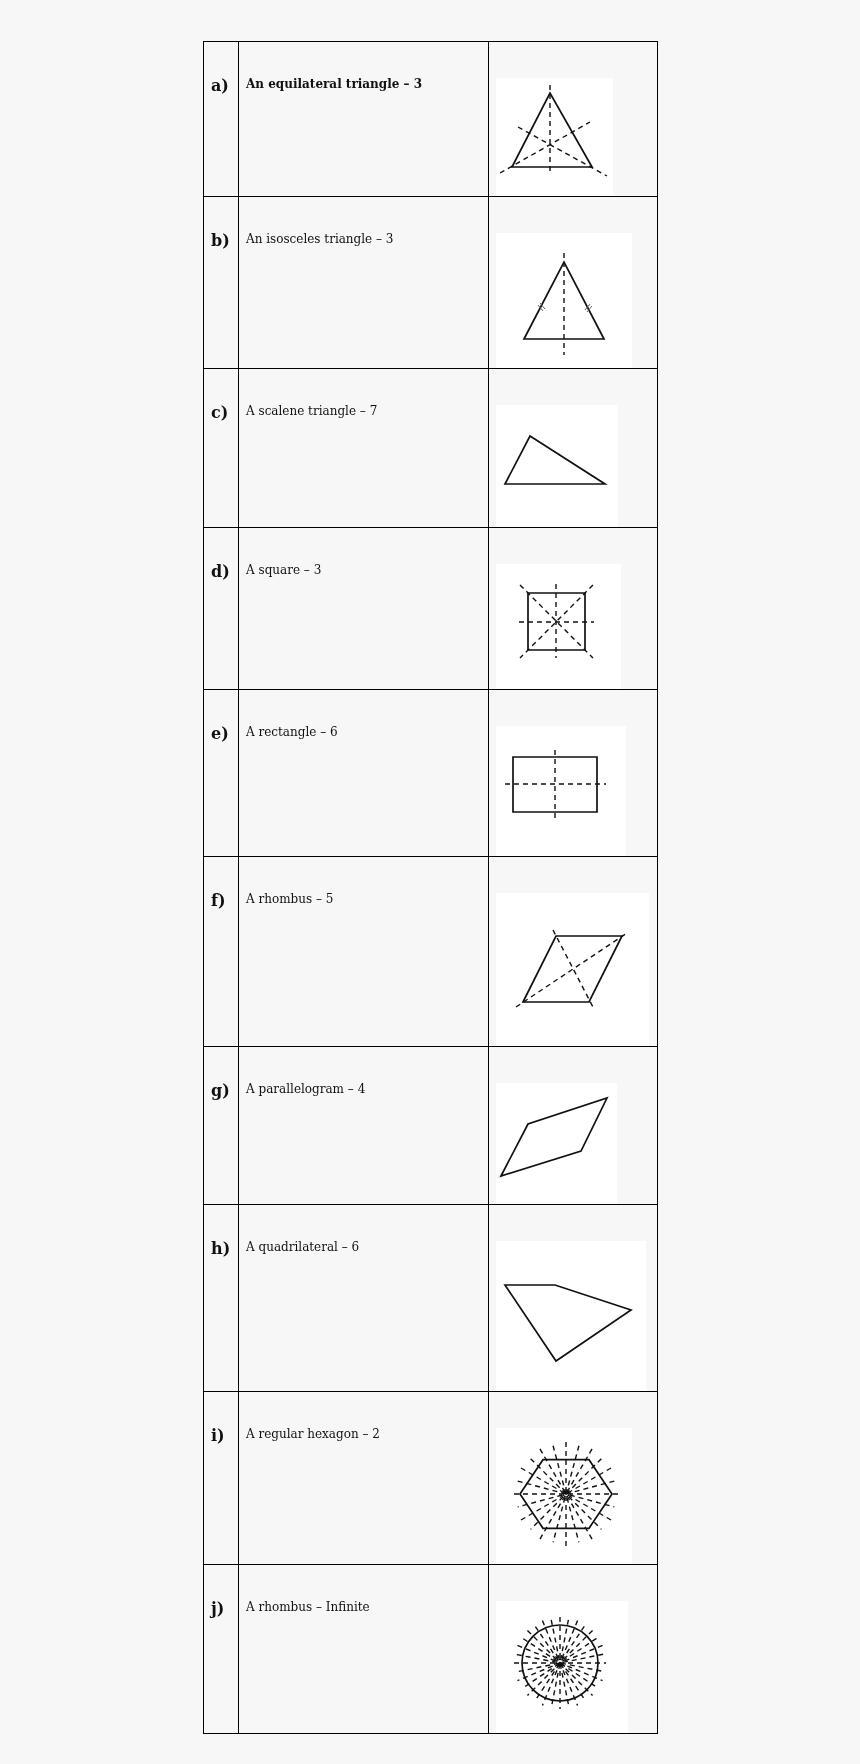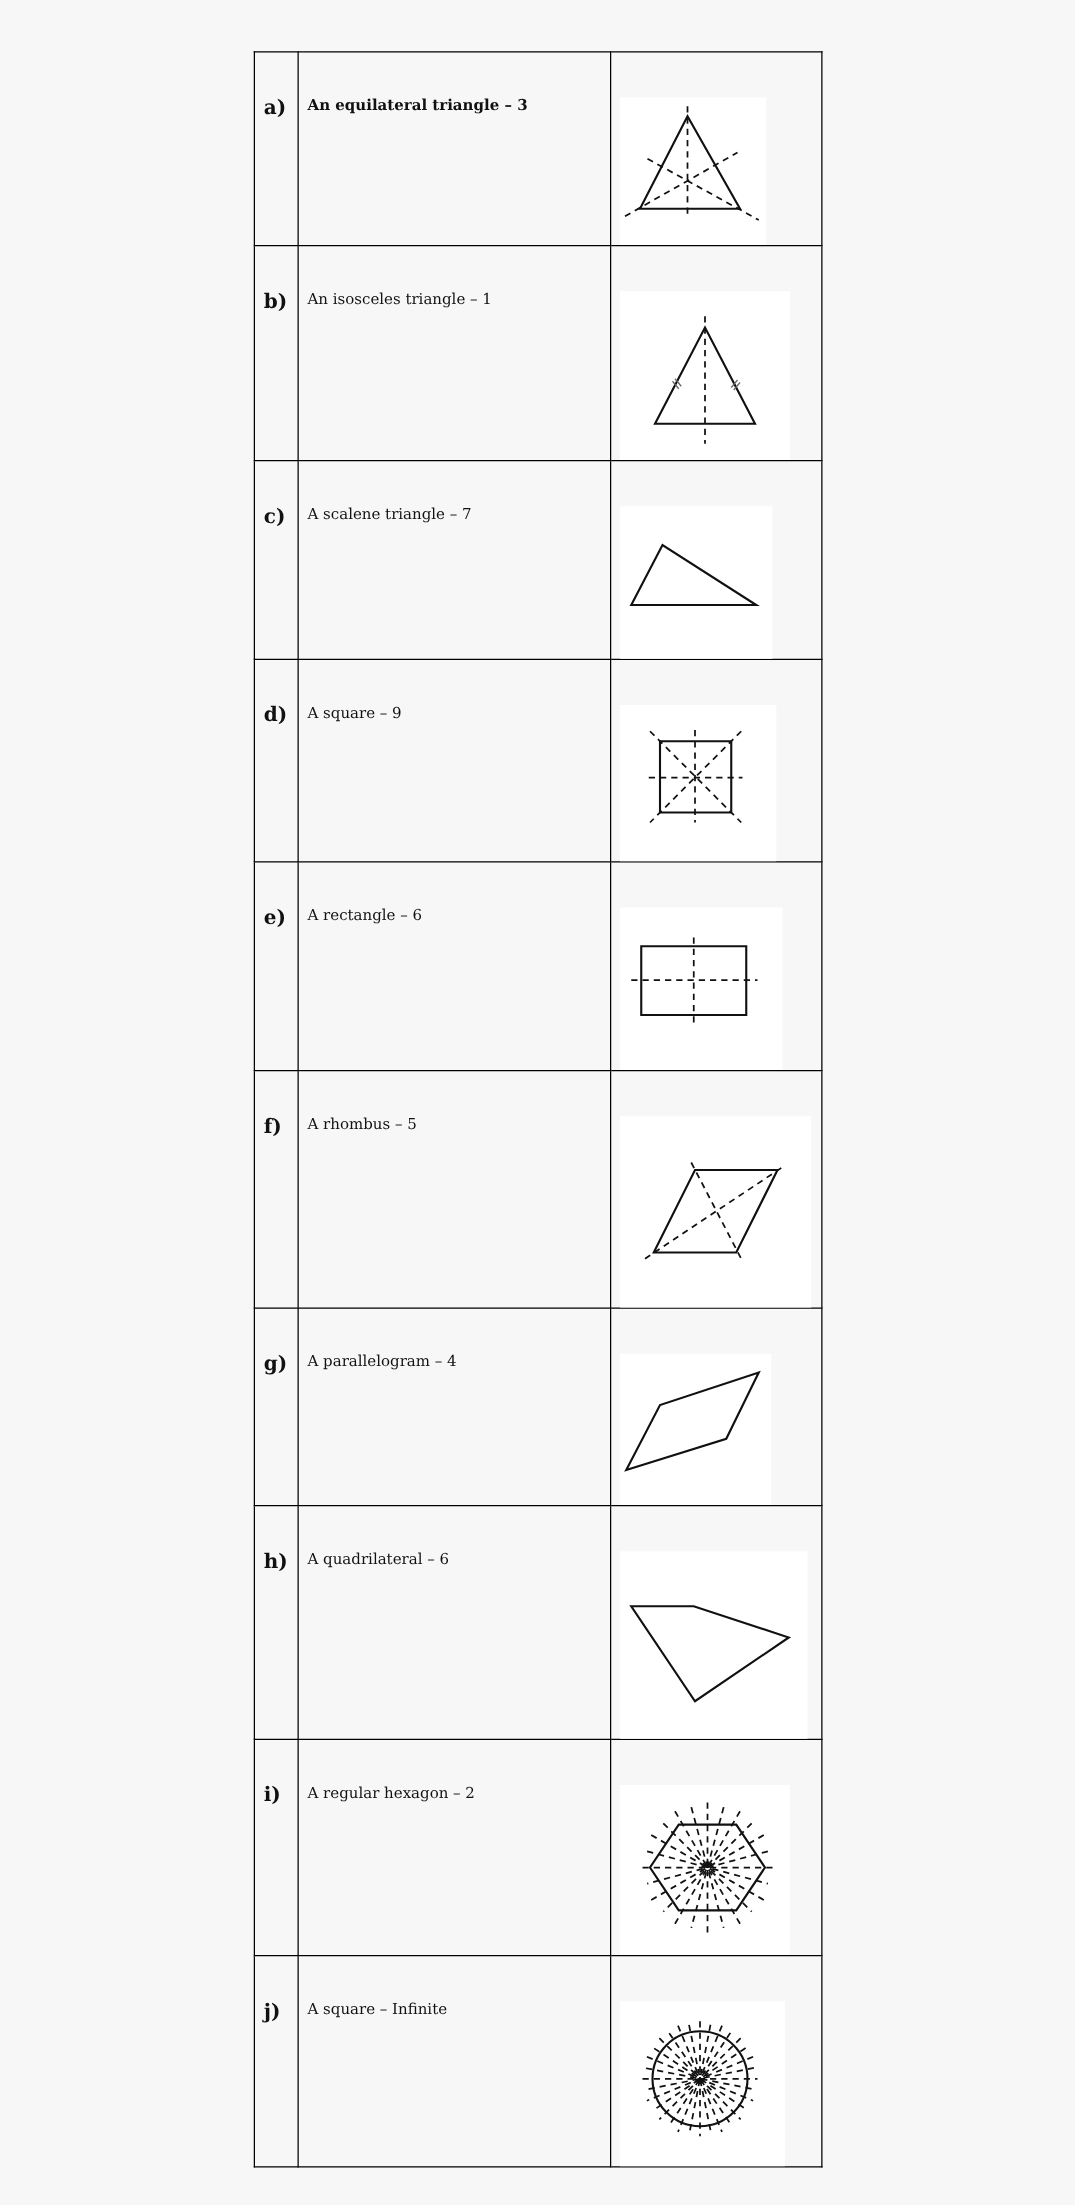--- a/index.html
+++ b/index.html
@@ -73,21 +73,21 @@
               <line x1="22" y1="49" x2="111" y2="98" class="dash"></line>
             </svg>
           </div>
         </td>
     </tr>
     <tr style="height: 171px;">
       <td class="col-label">
           <span class="label">b)</span>
         </td>
       <td class="col-text">
-          <span class="text">An isosceles triangle – 1</span>
+          <span class="text">An isosceles triangle – 3</span>
         </td>
       <td class="col-img">
           <div class="img-box" style="margin-top: 36px; width: 136px; height: 135px;">
             <svg width="136" height="135" viewBox="0 0 136 135">
               <polygon points="28,106 68,29 108,106" class="solid"></polygon>
               <line x1="68" y1="20" x2="68" y2="122" class="dash"></line>
               <line x1="42" y1="72" x2="47" y2="78" class="tick"></line>
               <line x1="44" y1="70" x2="49" y2="76" class="tick"></line>
               <line x1="89" y1="77" x2="94" y2="71" class="tick"></line>
               <line x1="91" y1="79" x2="96" y2="73" class="tick"></line>
@@ -108,21 +108,21 @@
               <polygon points="9,79 34,31 109,79" class="solid"></polygon>
             </svg>
           </div>
         </td>
     </tr>
     <tr style="height: 161px;">
       <td class="col-label">
           <span class="label">d)</span>
         </td>
       <td class="col-text">
-          <span class="text">A square – 9</span>
+          <span class="text">A square – 3</span>
         </td>
       <td class="col-img">
           <div class="img-box" style="margin-top: 36px; width: 125px; height: 125px;">
             <svg width="125" height="125" viewBox="0 0 125 125">
               <polygon points="32,29 89,29 89,86 32,86" class="solid"></polygon>
               <line x1="60" y1="20" x2="60" y2="94" class="dash"></line>
               <line x1="23" y1="58" x2="98" y2="58" class="dash"></line>
               <line x1="24" y1="21" x2="97" y2="94" class="dash"></line>
               <line x1="97" y1="21" x2="24" y2="94" class="dash"></line>
             </svg>
@@ -218,21 +218,21 @@
               <line x1="118.29629131445341" y1="53.05904774487395" x2="21.703708685546587" y2="78.94095225512605" class="dash"></line>
             </svg>
           </div>
         </td>
     </tr>
     <tr style="height: 168px;">
       <td class="col-label">
           <span class="label">j)</span>
         </td>
       <td class="col-text">
-          <span class="text">A square – Infinite</span>
+          <span class="text">A rhombus – Infinite</span>
         </td>
       <td class="col-img">
           <div class="img-box" style="margin-top: 36px; width: 132px; height: 132px;">
             <svg width="132" height="132" viewBox="0 0 132 132">
               <circle cx="64" cy="62" r="38" class="solid" stroke-width="3"></circle>
               <circle cx="64" cy="62" r="36" fill="none" stroke="#fff" stroke-width="0.8"></circle>
               <line x1="18" y1="62" x2="110" y2="62" class="dash"></line>
               <line x1="21.501541504480812" y1="44.39656211120587" x2="106.49845849551919" y2="79.60343788879413" class="dash"></line>
               <line x1="31.473088065418814" y1="29.473088065418814" x2="96.5269119345812" y2="94.5269119345812" class="dash"></line>
               <line x1="46.39656211120587" y1="19.501541504480812" x2="81.60343788879413" y2="104.49845849551919" class="dash"></line>

